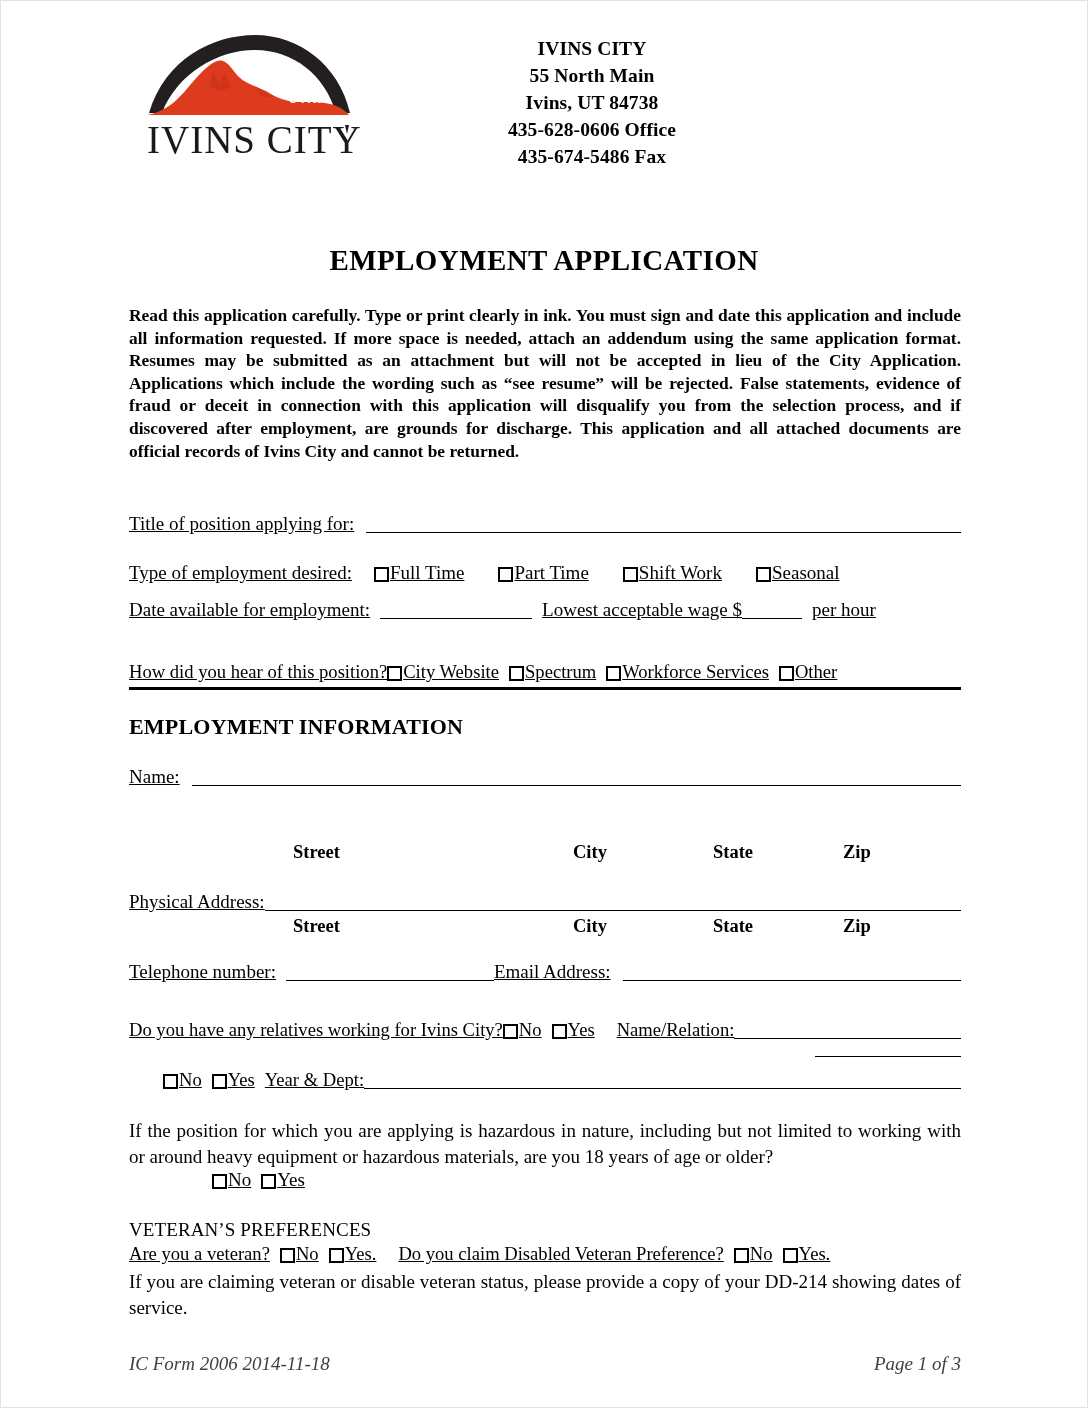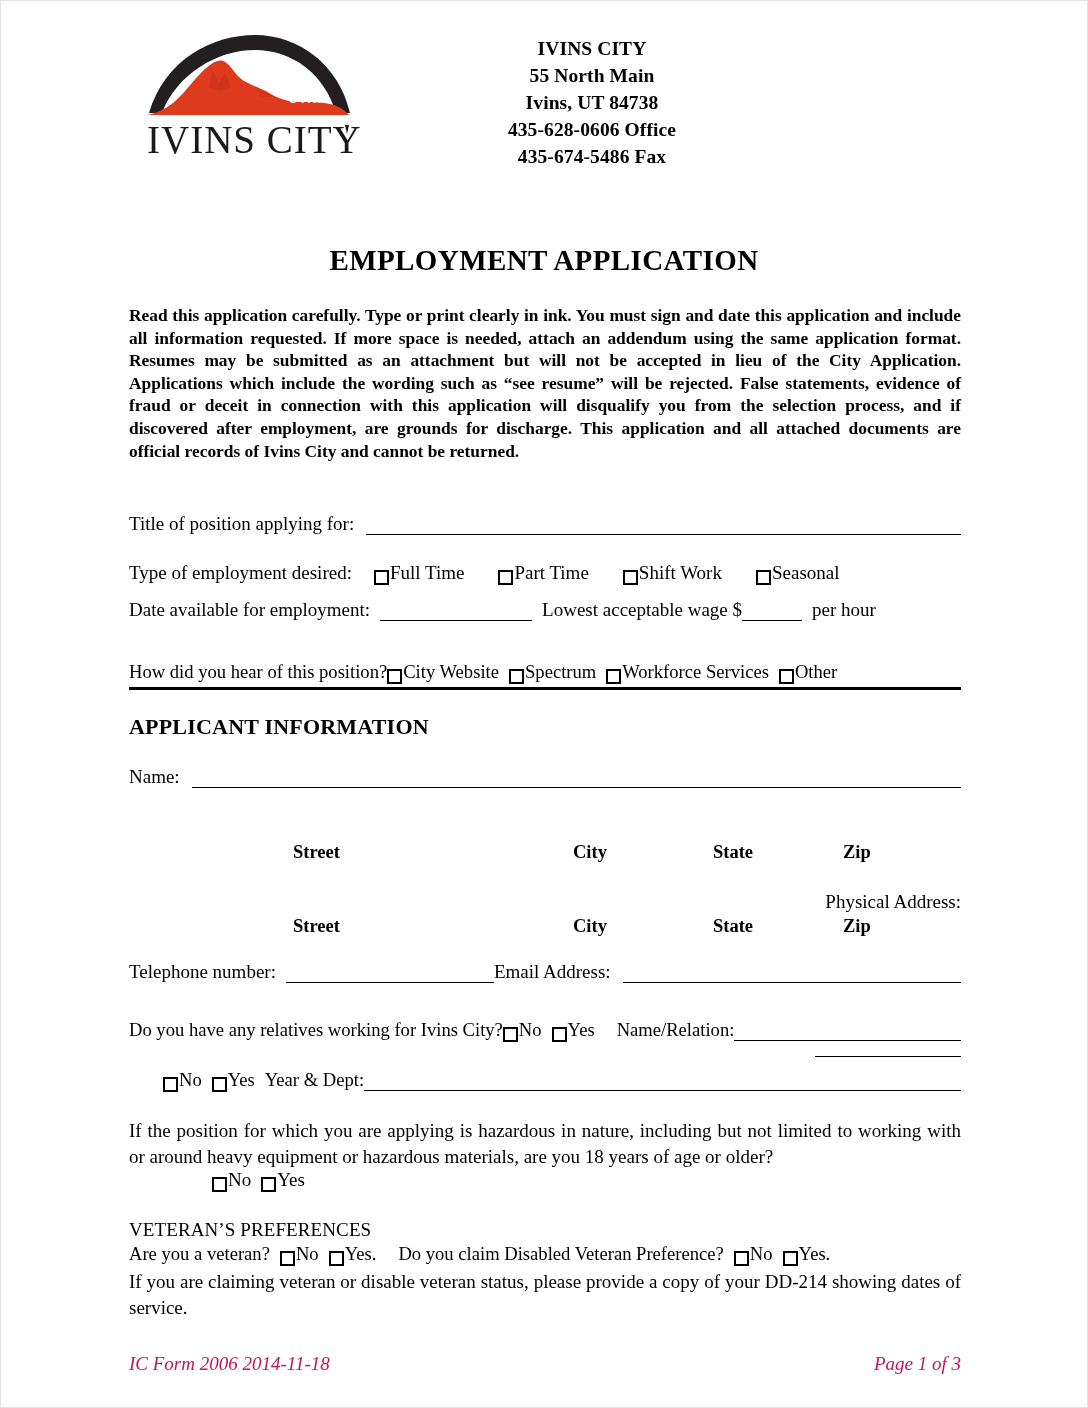--- a/index.html
+++ b/index.html
@@ -56,21 +56,22 @@
     text-align:justify;
   }
 
   
   .row{
     position:absolute;left:2px;right:0;
     font-size:19px;
     line-height:22px;
     white-space:nowrap;
     display:flex;
-    align-items:flex-end;
+    align-items:center;
+    text-decoration:underline;
   }
   .lbl{white-space:pre;}
   .fill{
     flex:1 1 auto;
     border-bottom:1.6px solid #000;
     height:17px;
     margin-left:2px;
   }
   .fill-fixed{
     border-bottom:1.6px solid #000;
@@ -130,21 +131,21 @@
     position:absolute;left:2px;
     font-size:19px;
     letter-spacing:0.1px;
   }
 
   
   .footer{
     position:absolute;left:2px;right:0;top:1352px;
     font-style:italic;
     font-size:19px;
-    color:#be185d;
+    color:#404040;
     display:flex;
     justify-content:space-between;
   }
 </style>
 </head>
 <body>
 
 <div class="page">
   <div class="content">
 
@@ -224,36 +225,36 @@
       <span class="gap-s"></span>
       <span class="cb"></span>
       <span>Workforce Services</span>
       <span class="gap-s"></span>
       <span class="cb"></span>
       <span>Other</span>
     </div>
 
     <div class="thick-rule" style="top:686px;"></div>
 
-    <div class="sec-head" style="top:713px;">APPLICANT INFORMATION</div>
+    <div class="sec-head" style="top:713px;">EMPLOYMENT INFORMATION</div>
 
     <div class="row" style="top:765px;">
       <span class="lbl">Name:</span>
       <span class="gap-s"></span>
       <span class="fill"></span>
     </div>
 
     <div class="sublabels" style="left:0;right:0;top:841px;">
       <span style="left:166px;">Street</span>
       <span style="left:446px;">City</span>
       <span style="left:586px;">State</span>
       <span style="left:716px;">Zip</span>
     </div>
 
-    <div class="row" style="top:890px;flex-direction:column;">
+    <div class="row" style="top:890px;">
       <span class="lbl">Physical Address:</span>
       <span class="fill" style="margin-left:0;"></span>
     </div>
     <div class="sublabels" style="left:0;right:0;top:915px;">
       <span style="left:166px;">Street</span>
       <span style="left:446px;">City</span>
       <span style="left:586px;">State</span>
       <span style="left:716px;">Zip</span>
     </div>
 

